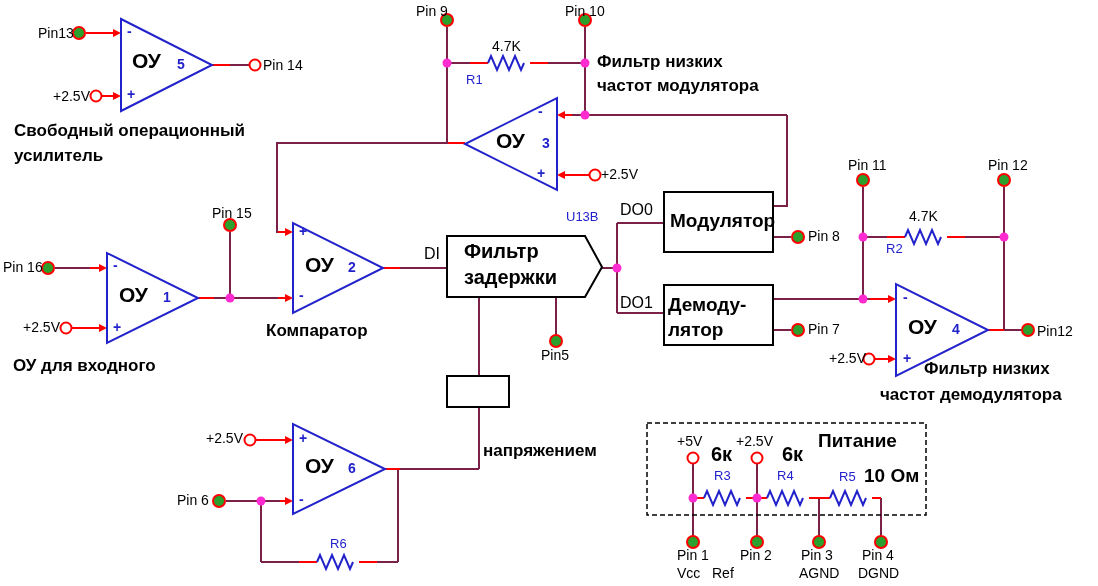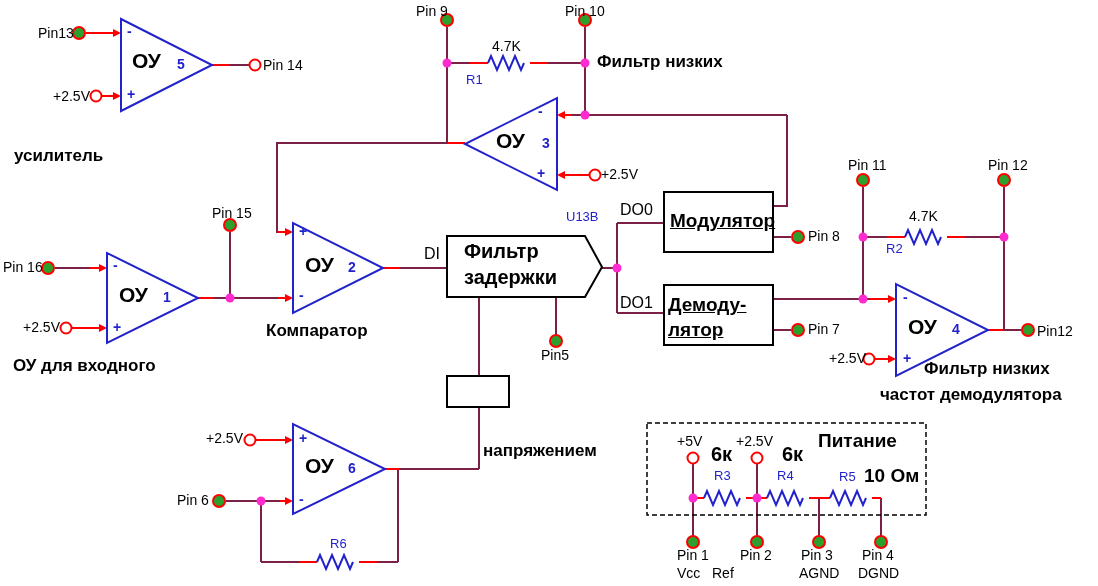--- a/index.html
+++ b/index.html
@@ -1,21 +1,21 @@
 <!DOCTYPE html>
 <html><head>
 <meta charset="utf-8">
 <style>
   html,body{margin:0;padding:0;background:#fff;}
   .stage{position:relative;width:1098px;height:586px;background:#fff;overflow:hidden;
          font-family:"Liberation Sans",sans-serif;color:#000;}
   .stage svg{position:absolute;left:0;top:0;}
   .t{position:absolute;white-space:nowrap;font-size:14px;line-height:1.05;color:#000;}
   .big{font-size:17px;font-weight:bold;}
-  .boxlbl{font-size:19px;font-weight:bold;text-decoration:underline;}
+  .boxlbl{font-size:19px;font-weight:bold;}
   .blue{color:#2222CC;font-size:13px;}
   .sign{color:#2222CC;font-size:14px;font-weight:bold;}
   .num{color:#2222CC;font-size:14px;font-weight:bold;}
   .ou{font-size:21px;font-weight:bold;}
   .b20{font-size:20px;font-weight:bold;}
   .b19{font-size:19px;font-weight:bold;}
   .f16{font-size:16px;}
 </style>
 </head>
 <body>
@@ -143,27 +143,29 @@
   </g>
 </svg>
 
 <div class="t" style="left:38px;top:26px">Pin13</div>
 <div class="t" style="left:53px;top:89px">+2.5V</div>
 <div class="t" style="left:263px;top:58px">Pin 14</div>
 <div class="t ou" style="left:132px;top:50px">ОУ</div>
 <div class="t num" style="left:177px;top:57px">5</div>
 <div class="t sign" style="left:127px;top:24px">-</div>
 <div class="t sign" style="left:127px;top:87px">+</div>
+<div class="t big" style="left:14px;top:122px">Свободный операционный</div>
 <div class="t big" style="left:14px;top:147px">усилитель</div>
 
 <div class="t" style="left:416px;top:4px">Pin 9</div>
 <div class="t" style="left:565px;top:4px">Pin 10</div>
 <div class="t" style="left:492px;top:39px">4.7K</div>
 <div class="t blue" style="left:466px;top:73px">R1</div>
 <div class="t big" style="left:597px;top:53px">Фильтр низких</div>
+<div class="t big" style="left:597px;top:77px">частот модулятора</div>
 <div class="t ou" style="left:496px;top:130px">ОУ</div>
 <div class="t num" style="left:542px;top:136px">3</div>
 <div class="t sign" style="left:538px;top:104px">-</div>
 <div class="t sign" style="left:537px;top:166px">+</div>
 <div class="t" style="left:601px;top:167px">+2.5V</div>
 
 <div class="t" style="left:3px;top:260px">Pin 16</div>
 <div class="t" style="left:212px;top:206px">Pin 15</div>
 <div class="t" style="left:23px;top:320px">+2.5V</div>
 <div class="t ou" style="left:119px;top:284px">ОУ</div>

